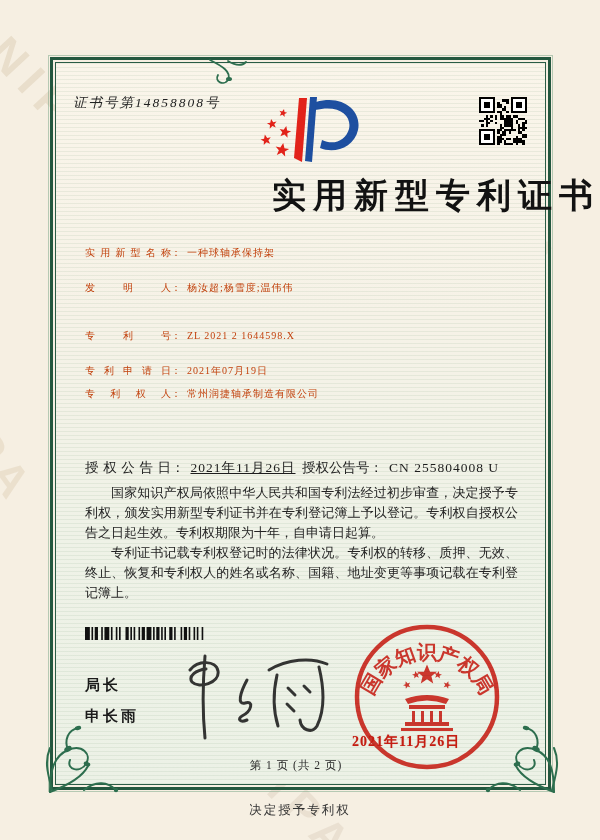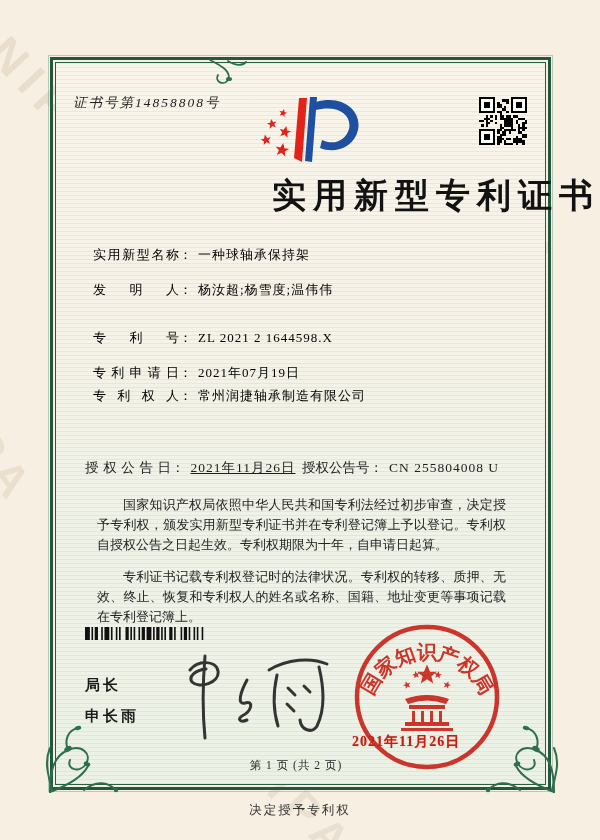--- a/index.html
+++ b/index.html
@@ -56,40 +56,40 @@
   .logo{position:absolute;left:250px;top:92px;}
   .qr{position:absolute;left:479px;top:97px;width:48px;height:48px;}
 
   .title{
     position:absolute;left:0;top:173px;width:600px;
     text-align:right;font-size:34px;font-weight:bold;color:#121212;
     letter-spacing:7px;
   }
 
   
-  .field-row{position:absolute;left:85px;font-size:13px;color:#000000;white-space:nowrap;margin-left:8px;}
+  .field-row{position:absolute;left:85px;font-size:10px;color:#c2410c;white-space:nowrap;}
   .flabel{
     display:inline-block;width:86px;
     text-align:justify;text-align-last:justify;
     vertical-align:bottom;
   }
   .fcolon{display:inline-block;margin-right:6px;}
   .fvalue{letter-spacing:1px;}
   .r1{top:246px}.r2{top:281px}.r3{top:329px}.r4{top:364px}.r5{top:387px}.r6{top:424px}
   .grant-row{position:absolute;top:459px;left:0;width:600px;font-size:13.5px;color:#1d1d1d;white-space:nowrap;}
   .grant-a{position:absolute;left:85px;text-decoration:underline;}
   .grant-b{position:absolute;left:302px;}
 
   
   .paras{
     position:absolute;left:85px;top:483px;width:433px;
     font-size:13px;line-height:20px;color:#232323;
     text-align:justify;
   }
-  .paras p{margin:12px;text-indent:2em;}
+  .paras p{margin:0;text-indent:2em;}
 
   
   .barcode{position:absolute;left:85px;top:627px;height:13px;}
   .director{position:absolute;left:85px;top:676px;
     font-family:"Liberation Sans","DejaVu Sans",sans-serif;
     font-weight:bold;font-size:15px;color:#1c1c1c;letter-spacing:3px;}
   .director div{margin-bottom:12px;}
   .sig{position:absolute;left:175px;top:650px;}
   .seal{position:absolute;left:349px;top:619px;mix-blend-mode:multiply;}
   .seal-date{

